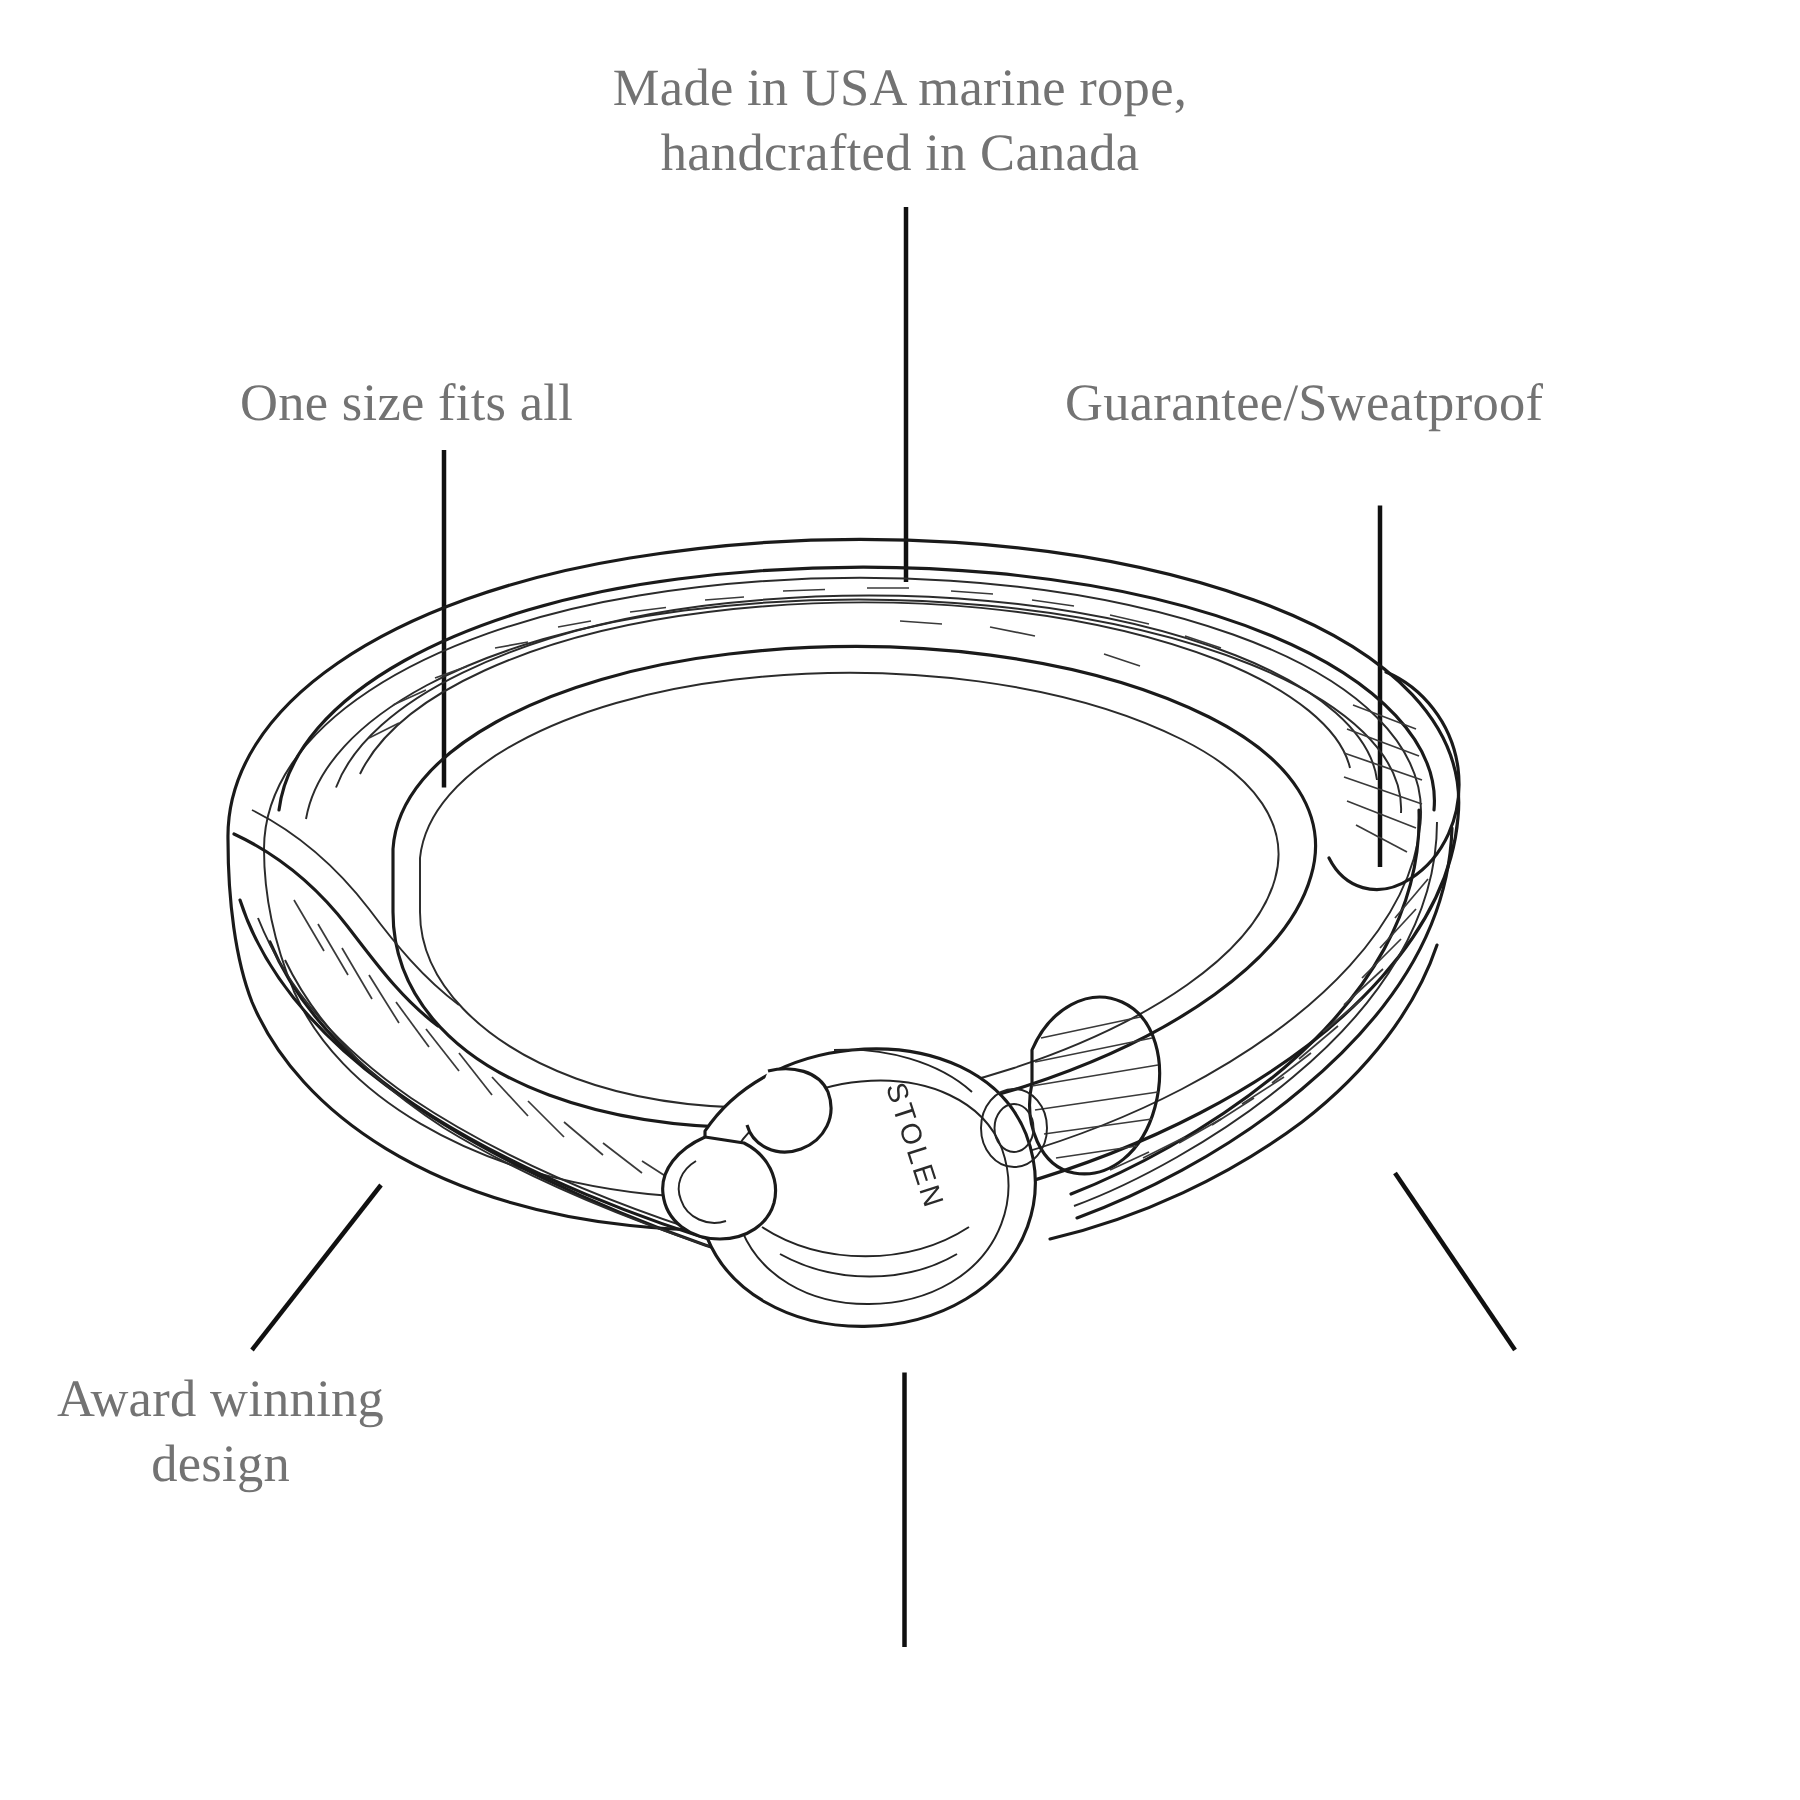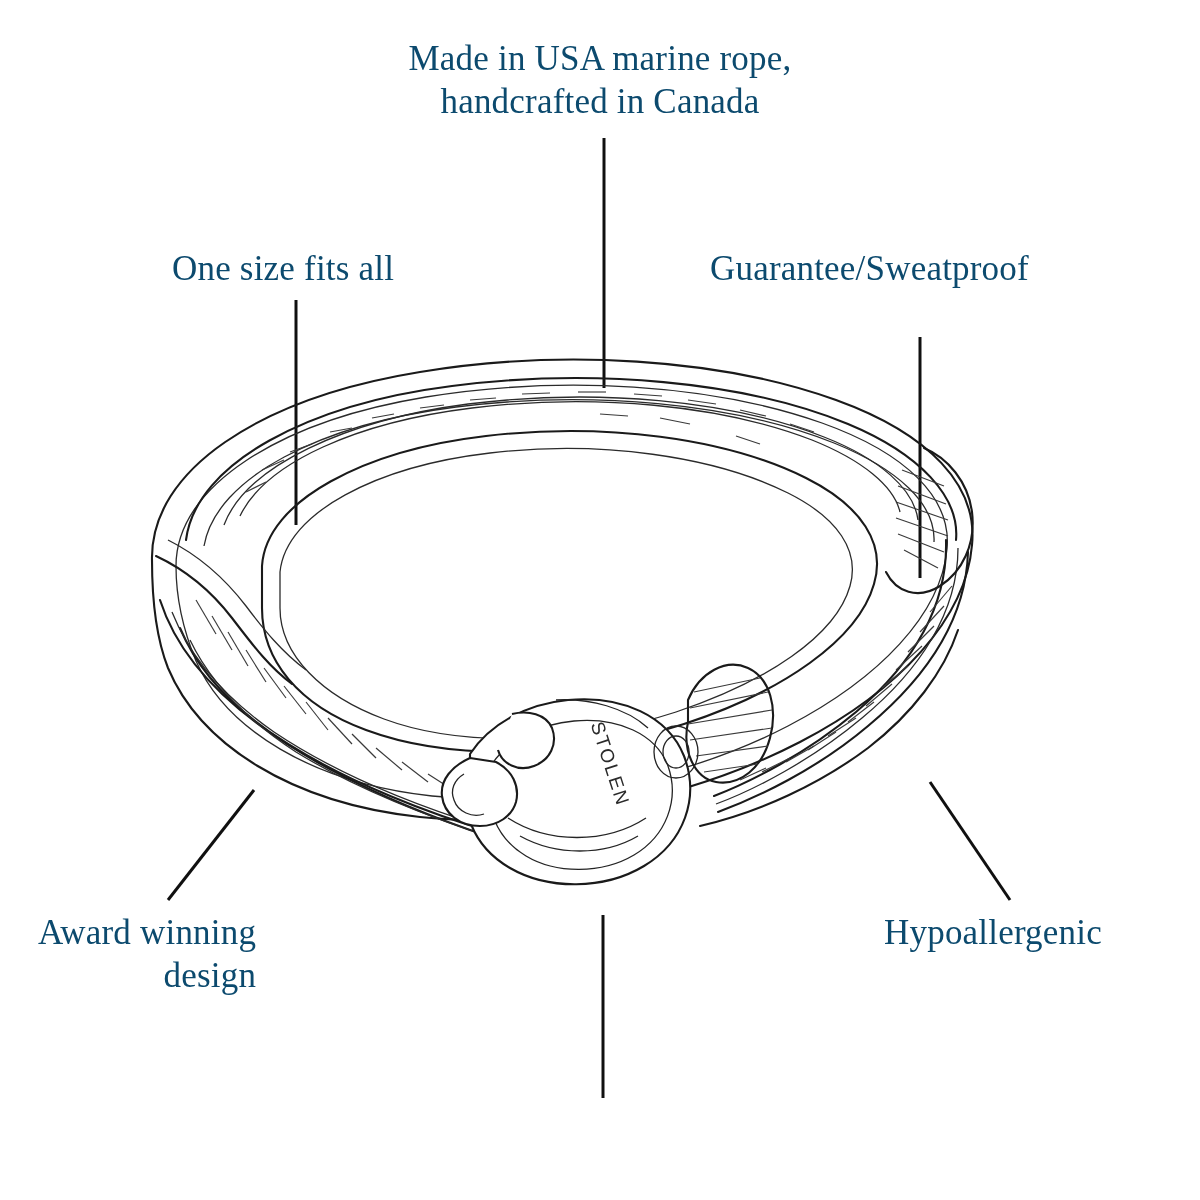--- a/index.html
+++ b/index.html
@@ -18,28 +18,28 @@
     position: relative;
     width: 1200px;
     height: 1200px;
     background: #ffffff;
   }
   .callout-label {
     position: absolute;
     font-family: "Liberation Serif", serif;
     font-size: 35px;
     line-height: 1.22;
-    color: #0c4a6e;
+    color: #737373;
     white-space: pre-line;
     letter-spacing: 0.2px;
   }
   .label-top-center   { left: 600px; top: 38px;  transform: translateX(-50%); text-align: center; }
-  .label-left-top     { left: 160px; top: 248px; text-align: left; margin-left: 12px; }
+  .label-left-top     { left: 160px; top: 248px; text-align: left; }
   .label-right-top    { left: 710px; top: 248px; text-align: left; }
-  .label-left-bottom  { left: 38px;  top: 912px; text-align: right; }
+  .label-left-bottom  { left: 38px;  top: 912px; text-align: center; }
   .label-right-bottom { left: 884px; top: 912px; text-align: left; }
   .label-bottom-center{ left: 600px; top: 1115px; transform: translateX(-50%); text-align: center; }
 
   svg.art {
     position: absolute;
     left: 0;
     top: 0;
     width: 1200px;
     height: 1200px;
   }
@@ -208,16 +208,15 @@
   <div class="callout-label label-top-center">Made in USA marine rope,
 handcrafted in Canada</div>
 
   <div class="callout-label label-left-top">One size fits all</div>
 
   <div class="callout-label label-right-top">Guarantee/Sweatproof</div>
 
   <div class="callout-label label-left-bottom">Award winning
 design</div>
 
-  <div class="callout-label label-right-bottom">Hypoallergenic</div>
 
 
 </div>
 
 </body></html>

